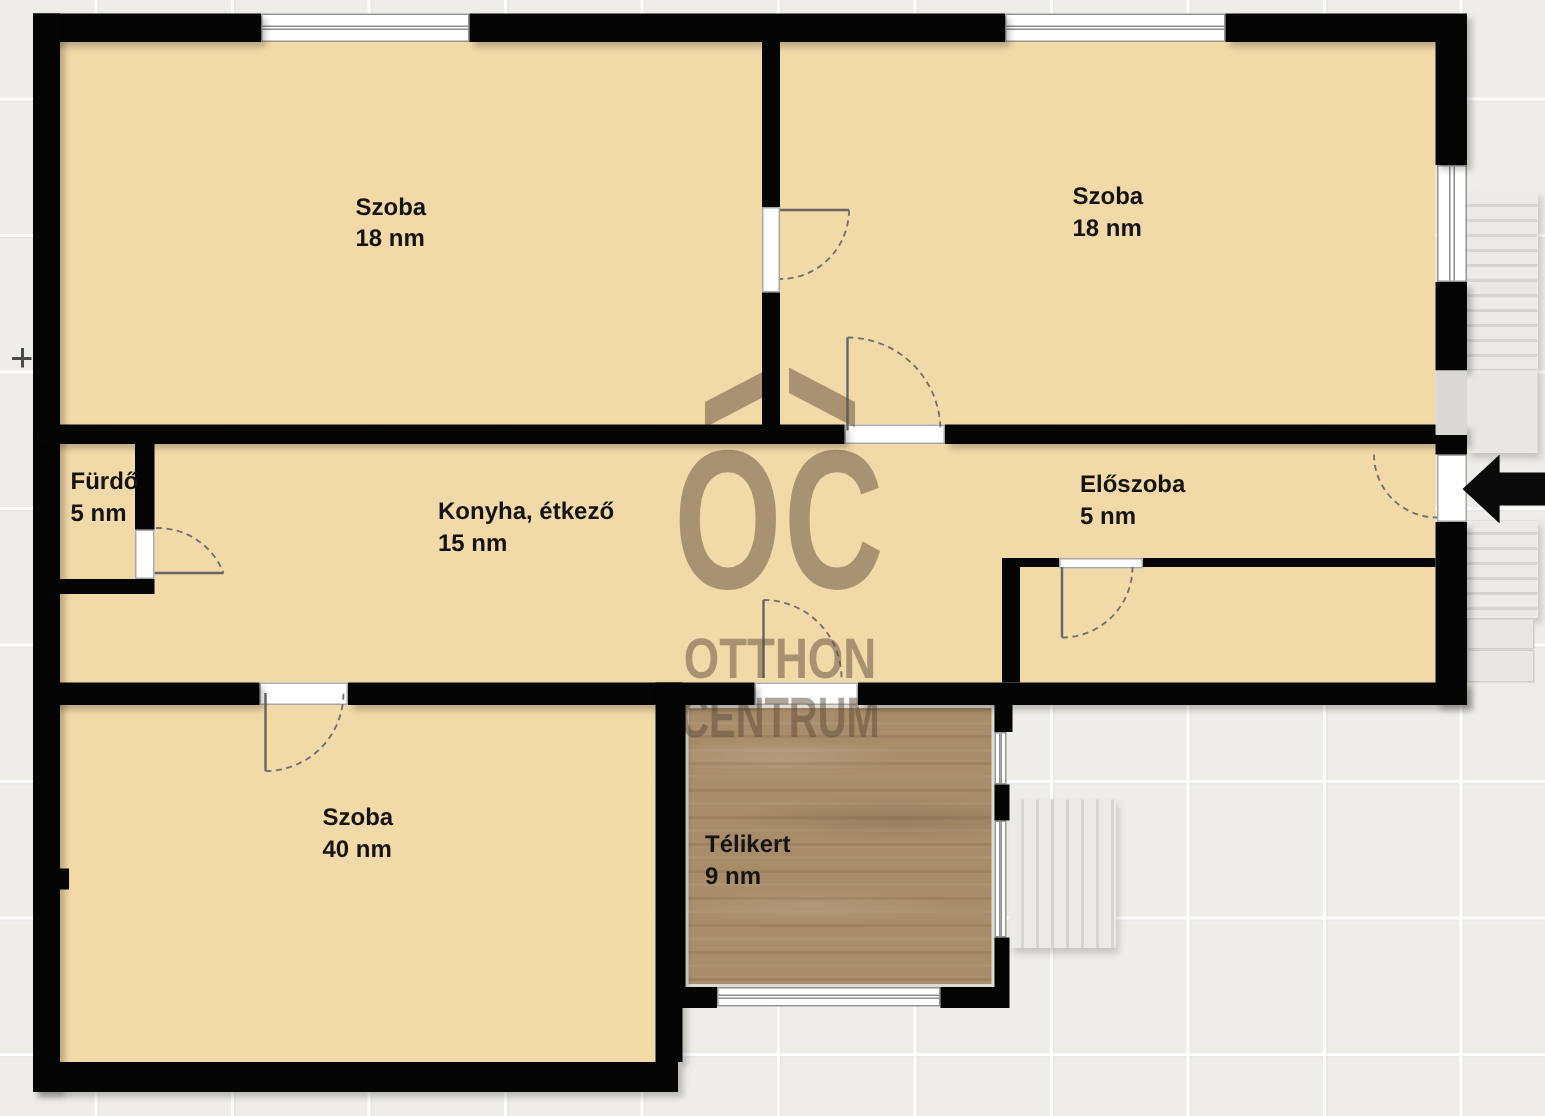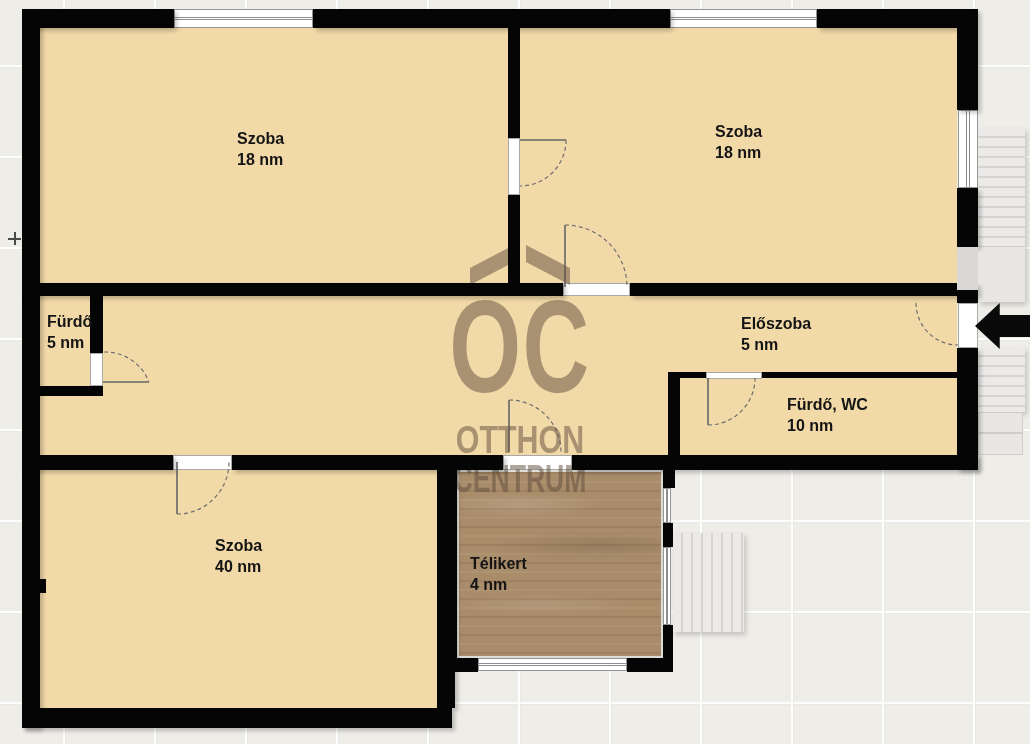--- a/index.html
+++ b/index.html
@@ -156,30 +156,30 @@
     <div>18 nm</div>
   </div>
   <div class="abs room-label" style="left:715px;top:121px;">
     <div>Szoba</div>
     <div>18 nm</div>
   </div>
   <div class="abs room-label" style="left:47px;top:311px;">
     <div>Fürdő</div>
     <div>5 nm</div>
   </div>
-  <div class="abs room-label" style="left:741px;top:313px;">
+  <div class="abs room-label" style="left:292px;top:331px;">
+    <div>Konyha, étkező</div>
+    <div>15 nm</div>
+  </div>
+  <div class="abs room-label" style="left:720px;top:313px;">
     <div>Előszoba</div>
     <div>5 nm</div>
-  </div>
-  <div class="abs room-label" style="left:787px;top:394px;">
-    <div>Fürdő, WC</div>
-    <div>10 nm</div>
   </div>
   <div class="abs room-label" style="left:215px;top:535px;">
     <div>Szoba</div>
     <div>40 nm</div>
   </div>
   <div class="abs room-label" style="left:470px;top:553px;">
     <div>Télikert</div>
-    <div>4 nm</div>
+    <div>9 nm</div>
   </div>
 
 </div>
 
 </body></html>

